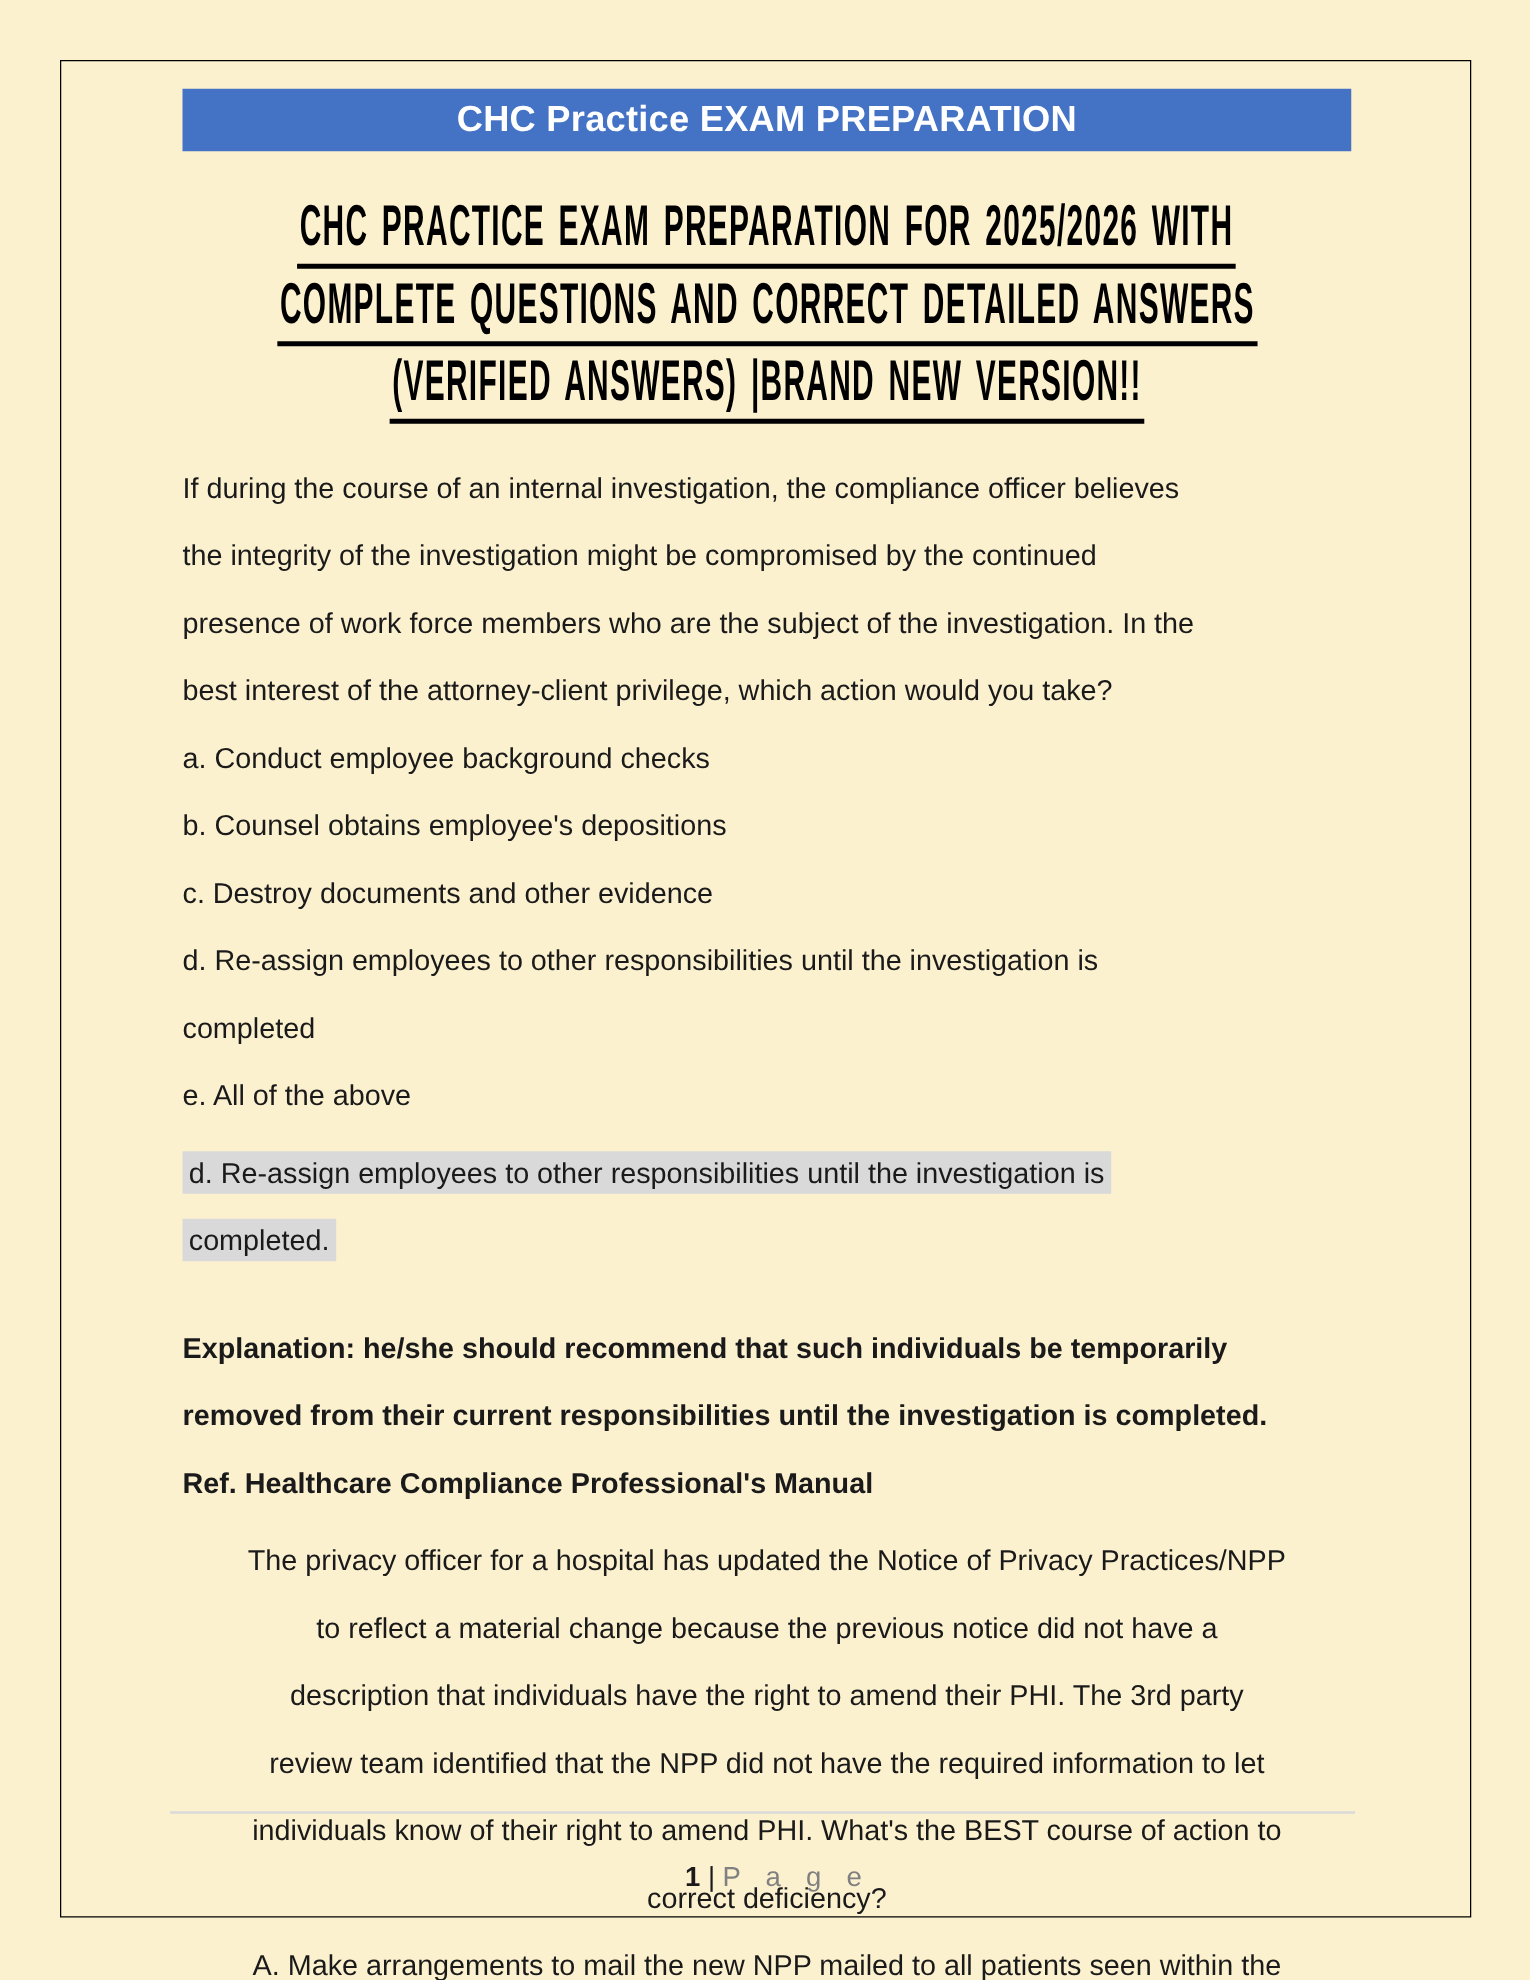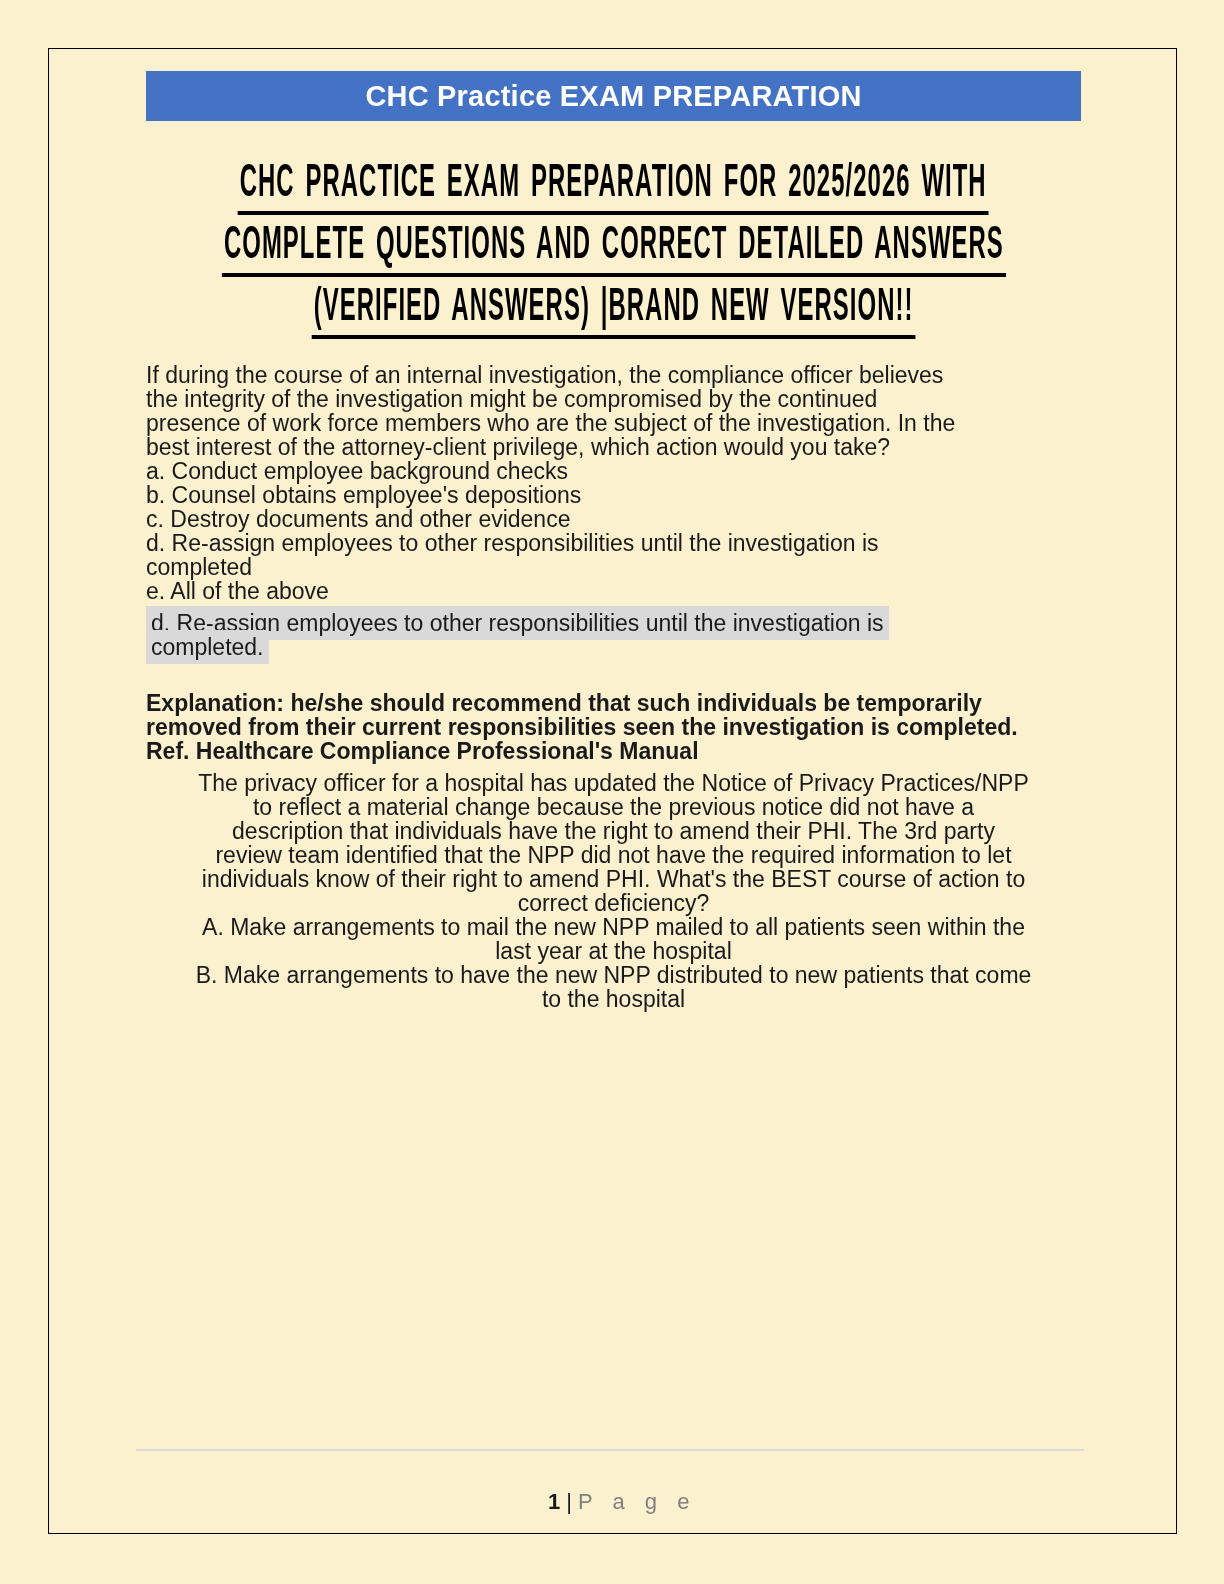--- a/index.html
+++ b/index.html
@@ -60,21 +60,21 @@
     word-spacing: 6px;
     padding: 0 4px 8px 4px;
     border-bottom: 4px solid var(--title-text);
     transform: scaleX(0.52);
     transform-origin: 50% 50%;
   }
   .para {
     width: 935px;
     color: var(--body-text);
     font-size: 23px;
-    line-height: 24px;
+    line-height: 54px;
     white-space: pre;
     overflow: visible;
   }
   .q1 { margin-top: 24px; }
   .answer-para { margin-top: 8px; }
   .highlight {
     background: var(--highlight-gray);
     padding: 4px 5px;
     -webkit-box-decoration-break: clone;
     box-decoration-break: clone;
@@ -119,21 +119,21 @@
 b. Counsel obtains employee's depositions
 c. Destroy documents and other evidence
 d. Re-assign employees to other responsibilities until the investigation is
 completed
 e. All of the above</div>
 
     <div class="para answer-para"><span class="highlight">d. Re-assign employees to other responsibilities until the investigation is
 completed.</span></div>
 
     <div class="para explanation">Explanation: he/she should recommend that such individuals be temporarily
-removed from their current responsibilities seen the investigation is completed.
+removed from their current responsibilities until the investigation is completed.
 Ref. Healthcare Compliance Professional's Manual</div>
 
     <div class="para q2">The privacy officer for a hospital has updated the Notice of Privacy Practices/NPP
 to reflect a material change because the previous notice did not have a
 description that individuals have the right to amend their PHI. The 3rd party
 review team identified that the NPP did not have the required information to let
 individuals know of their right to amend PHI. What's the BEST course of action to
 correct deficiency?
 A. Make arrangements to mail the new NPP mailed to all patients seen within the
 last year at the hospital

